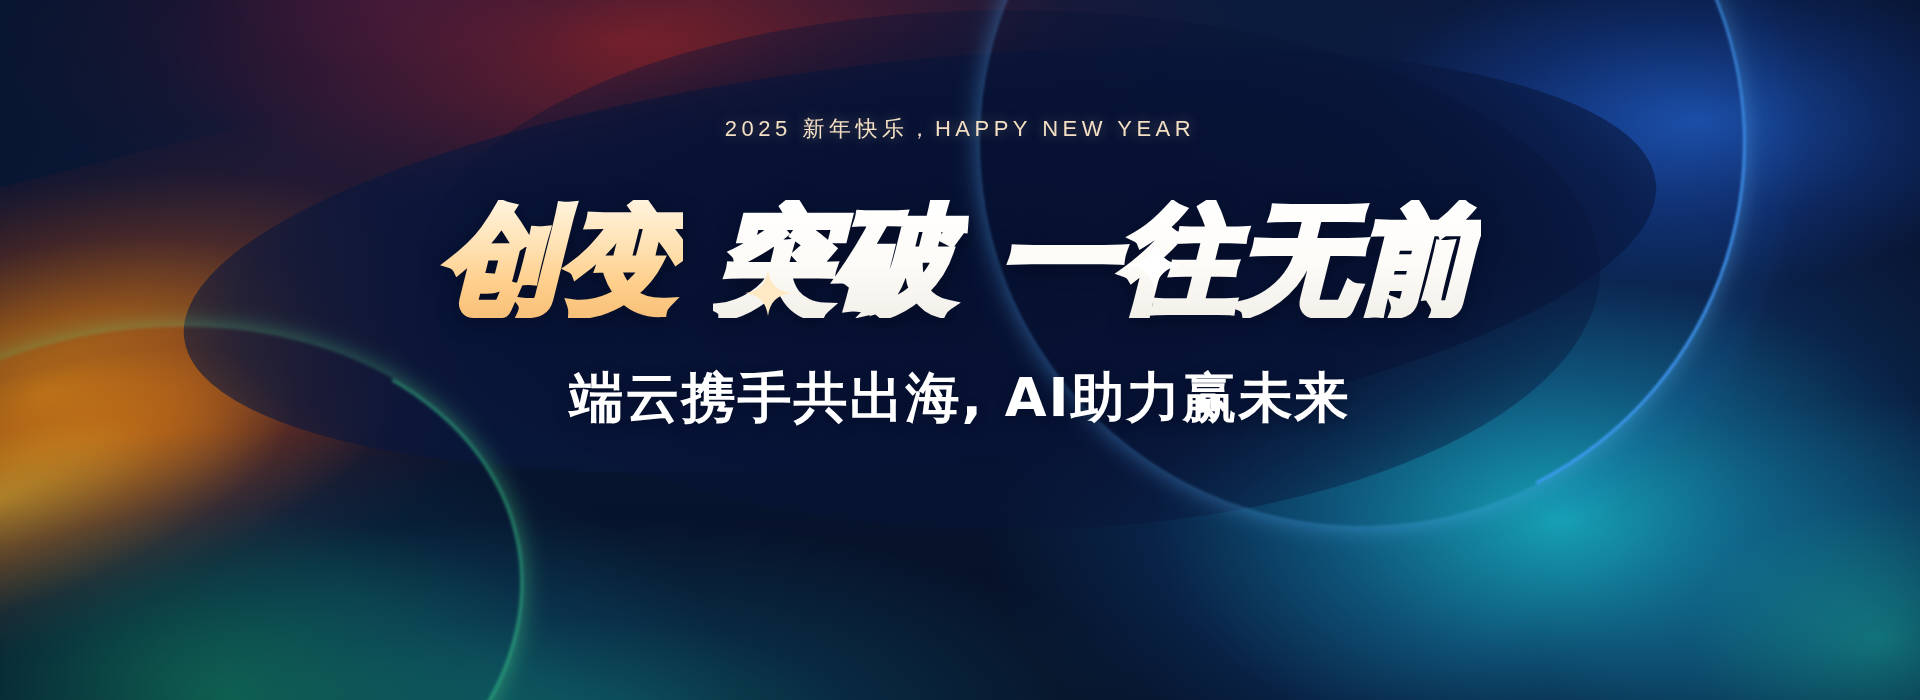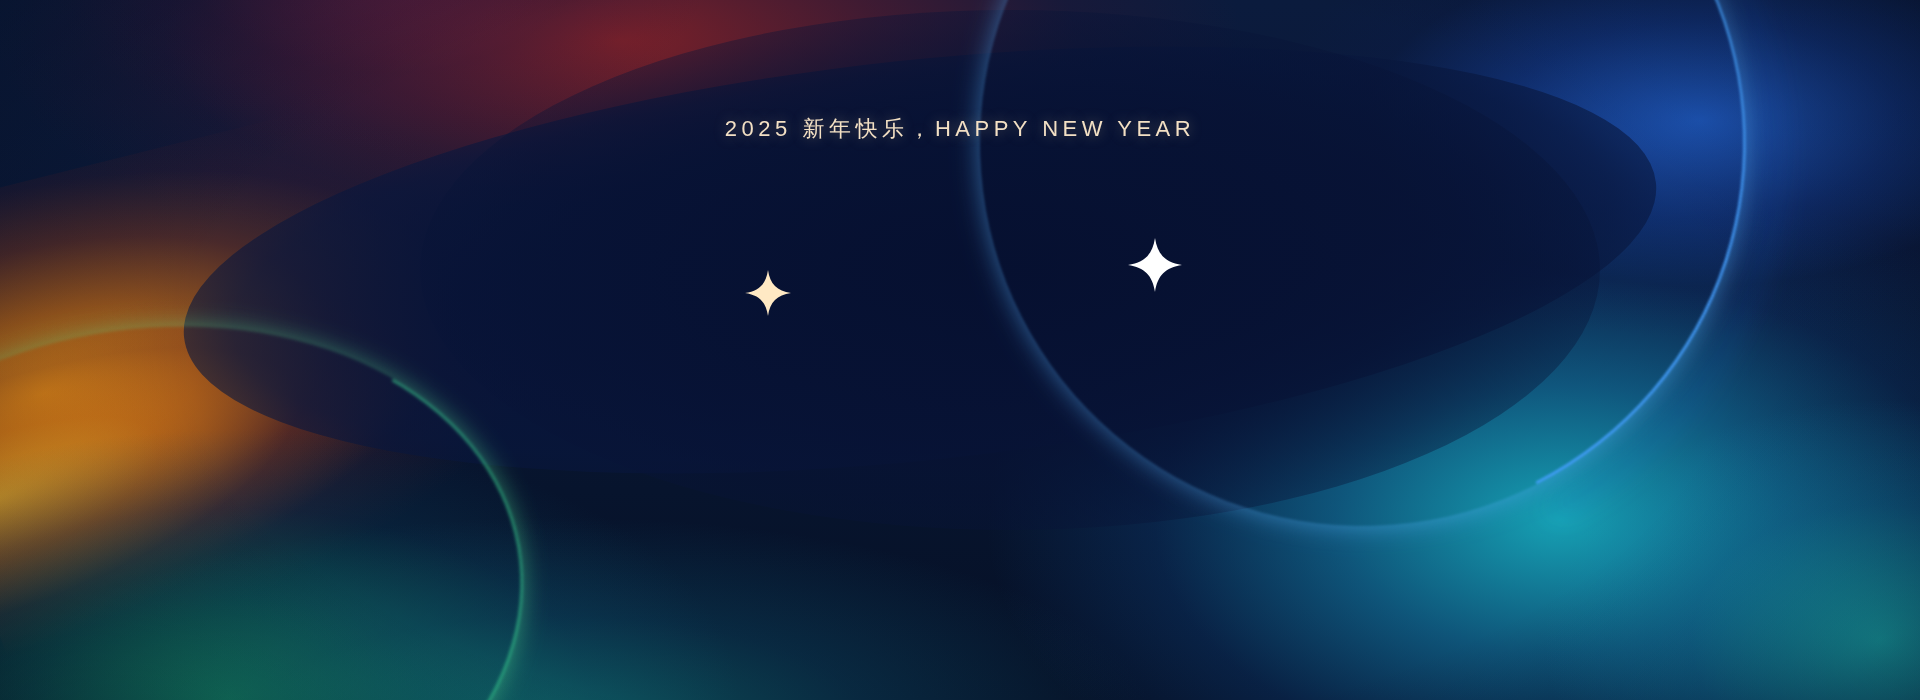--- a/index.html
+++ b/index.html
@@ -303,28 +303,34 @@
   <div class="arc-blue"></div>
   <div class="arc-green-glow"></div>
   <div class="arc-green"></div>
 
   <div class="bg-layer bg-vignette"></div>
 
   <div class="content">
 
     <div class="eyebrow">2025 新年快乐，HAPPY NEW YEAR</div>
 
+    <div class="headline">
+      <span class="hl-seg hl-gold">创变</span>
+      <span class="hl-gap"></span>
+      <span class="hl-seg hl-white">突破 一往无前</span>
+    </div>
 
     <div class="sparkle" style="left:745px; top:270px;">
       <svg width="46" height="46" viewBox="0 0 46 46">
         <path d="M23 0 C25 14 32 21 46 23 C32 25 25 32 23 46 C21 32 14 25 0 23 C14 21 21 14 23 0 Z" fill="#ffe9c4"></path>
       </svg>
     </div>
 
     <div class="sparkle" style="left:1128px; top:238px;">
       <svg width="54" height="54" viewBox="0 0 54 54">
         <path d="M27 0 C29.5 16.5 37.5 24.5 54 27 C37.5 29.5 29.5 37.5 27 54 C24.5 37.5 16.5 29.5 0 27 C16.5 24.5 24.5 16.5 27 0 Z" fill="#ffffff"></path>
       </svg>
     </div>
 
+    <div class="subtitle">端云携手共出海, AI助力赢未来</div>
 
   </div>
 </div>
 
 </body></html>

